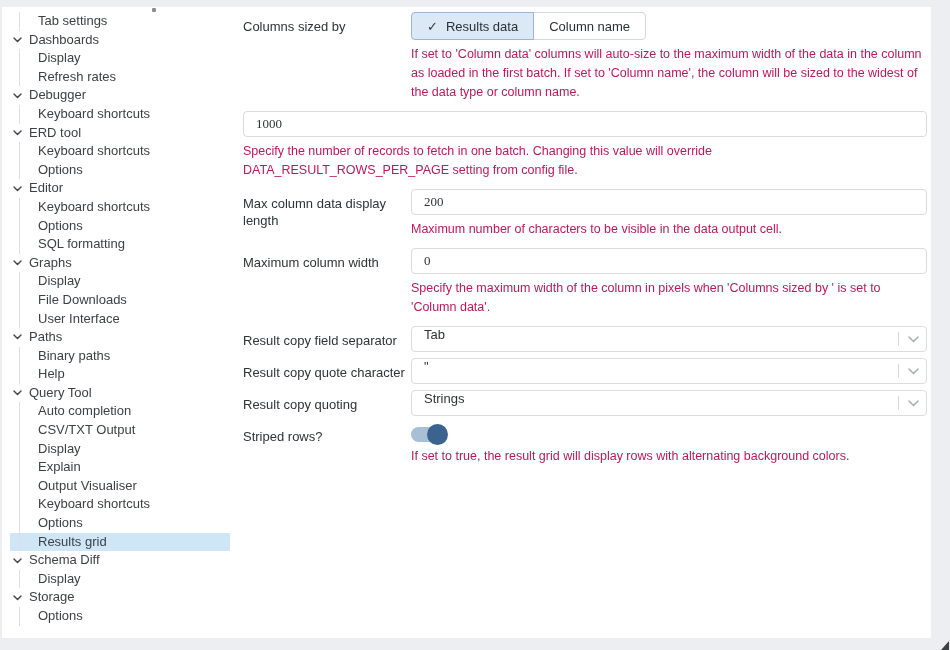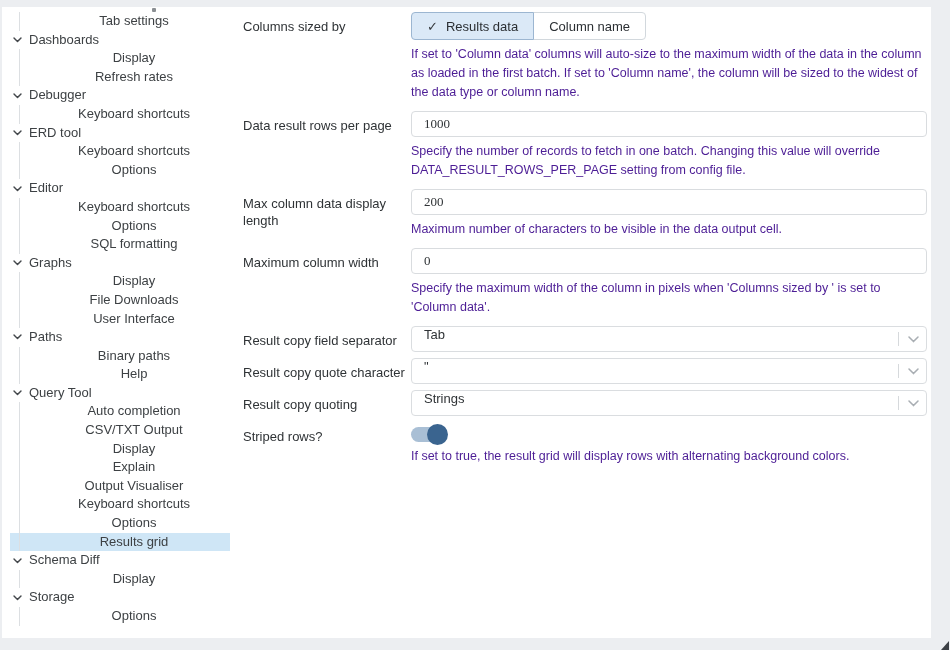--- a/index.html
+++ b/index.html
@@ -5,21 +5,21 @@
   html,body{margin:0;padding:0}
   body{
     width:950px;height:650px;position:relative;overflow:hidden;
     background:#eceef1;
     font-family:"Liberation Sans",sans-serif;
     -webkit-font-smoothing:antialiased;
   }
   
   .sidebar{
     position:absolute;left:2px;top:7px;width:247px;height:631px;
-    background:#ffffff;border-right:1px solid #d6d9dc;box-sizing:border-box;overflow:hidden;text-align:center;
+    background:#ffffff;border-right:1px solid #d6d9dc;box-sizing:border-box;overflow:hidden;
   }
   .tree{position:absolute;top:5px;left:8px;width:220px}
   .tree-row{
     position:relative;height:18.6px;line-height:18.6px;
     font-size:13px;color:#3d4144;white-space:nowrap;cursor:pointer;
   }
   .tree-row.selected{background:#cfe6f6}
   .tree-row.group{display:flex;align-items:center}
   .tree-row.group .chev{width:13px;margin-left:3px;display:inline-flex;align-items:center;color:#44484c}
   .tree-row.group .glabel{margin-left:3px}
@@ -29,21 +29,21 @@
   .scrollthumb{position:absolute;left:0;width:10px;top:95px;bottom:3px;background:#c6cbd0;border-radius:5px}
   .artifact-dot{position:absolute;left:150px;top:1px;width:4px;height:4px;background:#8b8f93;border-radius:1px}
   
   .rightpanel{
     position:absolute;left:231px;top:7px;width:700px;height:631px;
     background:#ffffff;box-sizing:border-box;padding:5px 4px 0 12px;
   }
   .frow{display:flex;align-items:flex-start;margin-bottom:6px}
   .flabel{width:168px;flex:none;font-size:13px;color:#2f3336;line-height:17px;padding-top:6px}
   .fctrl{flex:1;min-width:0}
-  .help{font-size:12.5px;color:#4c1d95;line-height:19px;margin-top:5px;margin-bottom:3px;max-width:522px}
+  .help{font-size:12.5px;color:#be185d;line-height:19px;margin-top:5px;margin-bottom:3px;max-width:522px}
   .tinput{
     box-sizing:border-box;display:block;width:100%;height:26px;
     border:1px solid #d9dcdf;border-radius:4px;padding:0 12px;
     font-size:13px;color:#2f3336;font-family:Liberation Serif, serif;background:#fff;outline:none;
   }
   .selectbox{
     box-sizing:border-box;position:relative;width:100%;height:26px;
     border:1px solid #dadde0;border-radius:4px;background:#fff;
     display:flex;padding:0 44px 0 12px;
     font-size:13px;color:#2f3336;cursor:pointer;
@@ -183,21 +183,20 @@
             <button class="btn first sel">
               <span class="check">✓</span>
               <span>Results data</span>
             </button>
             <button class="btn last">
               <span>Column name</span>
             </button>
           </div><div class="help">If set to 'Column data' columns will auto-size to the maximum width of the data in the column as loaded in the first batch. If set to 'Column name', the column will be sized to the widest of the data type or column name.</div></div>
       </div>
       <div class="frow">
-        <div class="flabel">Data result rows per page</div>
         <div class="fctrl">
           <input class="tinput" type="text" value="1000" style="">
           <div class="help">Specify the number of records to fetch in one batch. Changing this value will override DATA_RESULT_ROWS_PER_PAGE setting from config file.</div>
         </div>
       </div>
       <div class="frow">
         <div class="flabel">Max column data display length</div>
         <div class="fctrl">
           <input class="tinput" type="text" value="200" style="">
           <div class="help">Maximum number of characters to be visible in the data output cell.</div>

